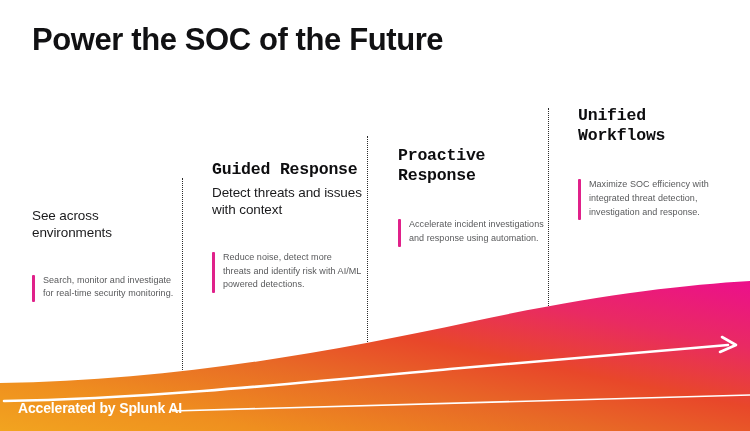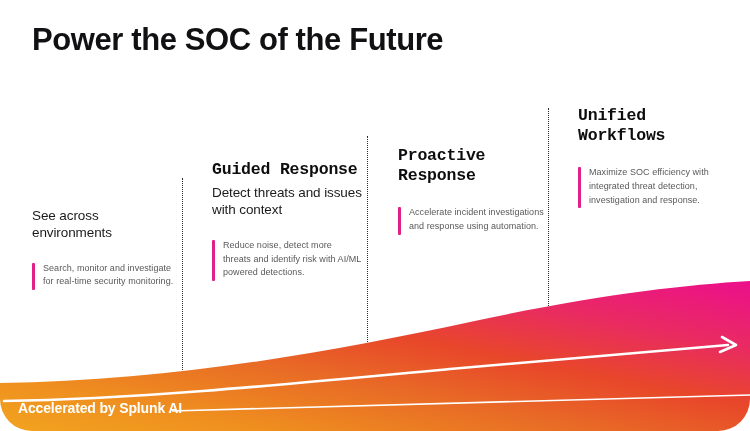--- a/index.html
+++ b/index.html
@@ -9,21 +9,20 @@
     font-family:"Liberation Sans", sans-serif;
     overflow:hidden;
     position:relative;
   }
   #slide{
     position:absolute;
     left:0;top:0;
     width:750px;height:431px;
     background:#ffffff;
     overflow:hidden;
-    border-radius:32px;
   }
 
   
   .slide-title{
     position:absolute;
     left:32px; top:22px;
     font-size:31px;
     font-weight:bold;
     letter-spacing:-0.4px;
     color:#111113;
@@ -47,21 +46,21 @@
   }
   .pillar .p-sub{
     font-size:13.5px;
     font-weight:normal;
     color:#1a1a1c;
     line-height:1.25;
     margin:5px 0 0 0;
     letter-spacing:-0.1px;
   }
   .pillar .p-detail-wrap{
-    margin-top:20px;
+    margin-top:32px;
     position:relative;
     padding-left:11px;
   }
   .pillar .p-accent{
     position:absolute;
     left:0; top:1px;
     width:2.5px;
     height:100%;
     background:#e0218a;
     border-radius:1px;

